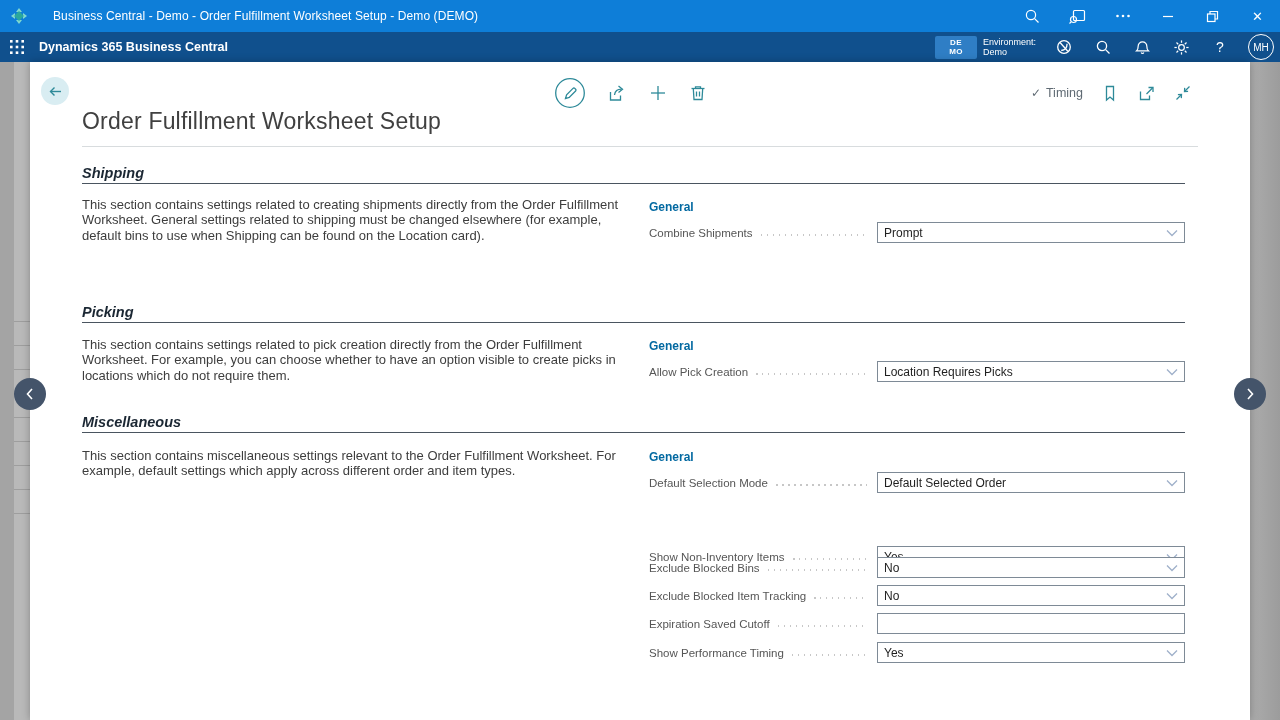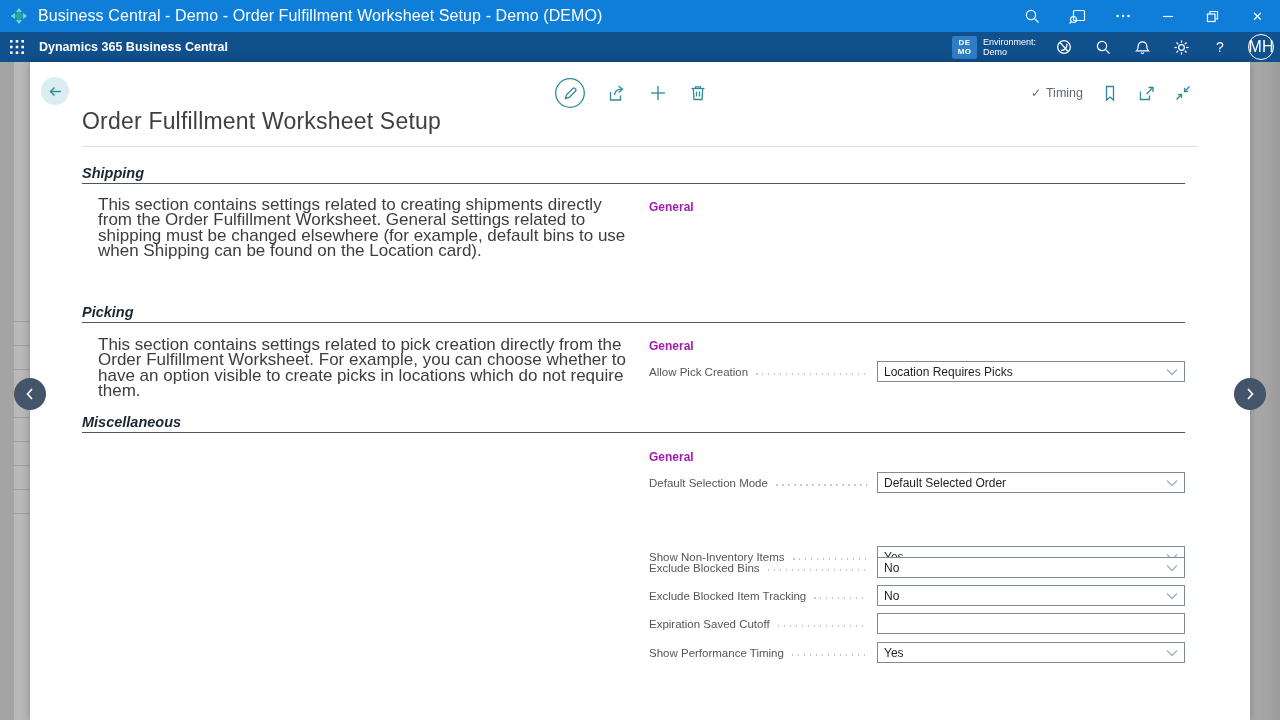--- a/index.html
+++ b/index.html
@@ -3,43 +3,43 @@
 <meta charset="utf-8">
 <style>
   * { margin:0; padding:0; box-sizing:border-box; }
   html,body { width:1280px; height:720px; overflow:hidden;
     font-family:"Liberation Sans","DejaVu Sans",sans-serif; background:#9f9f9f; }
 
   
   .titlebar { position:absolute; left:0; top:0; width:1280px; height:32px;
     background:#0e7ed8; display:flex; align-items:center; color:#fff; }
   .app-logo { width:20px; height:20px; margin-left:9px; }
-  .win-title { font-size:16px; margin-left:9px; letter-spacing:.1px; }
+  .win-title { font-size:12px; margin-left:24px; letter-spacing:.1px; }
   .tb-actions { position:absolute; right:0; top:0; height:32px; display:flex; }
   .tb-btn { width:45px; height:32px; display:flex; align-items:center; justify-content:center;
     background:transparent; border:none; color:#fff; font-size:13px; cursor:default; }
   .tb-btn svg { stroke:#fff; fill:none; stroke-width:1.2; }
 
   
   .navbar { position:absolute; left:0; top:32px; width:1280px; height:30px;
     background:#10508d; display:flex; align-items:center; color:#fff; }
   .waffle { width:34px; height:30px; display:flex; align-items:center; justify-content:center;
     background:transparent; border:none; }
   .brand { font-size:12.5px; font-weight:700; margin-left:5px; color:#fff; }
   .nav-right { position:absolute; right:6px; top:0; height:30px; display:flex; align-items:center; gap:17px; }
   .env { display:flex; align-items:center; gap:6px; }
-  .env-badge { width:25px; height:23px; background:#2f7ec5; border-radius:2px;
+  .env-badge { width:42px; height:23px; background:#2f7ec5; border-radius:2px;
     display:flex; flex-direction:column; align-items:center; justify-content:center;
     font-size:8px; font-weight:700; line-height:9px; letter-spacing:.4px; }
   .env-text { font-size:9px; line-height:10px; }
   .nav-ic { width:22px; height:30px; background:transparent; border:none; display:flex;
     align-items:center; justify-content:center; color:#fff; font-size:14px; }
   .nav-ic svg { stroke:#fff; fill:none; stroke-width:1.3; }
   .avatar { width:26px; height:26px; border:1.5px solid #fff; border-radius:50%;
-    background:transparent; color:#fff; font-size:16px; font-weight:400;
+    background:transparent; color:#fff; font-size:10px; font-weight:400;
     display:flex; align-items:center; justify-content:center; }
 
   
   .workspace { position:absolute; left:0; top:62px; width:1280px; height:658px; }
   .sliver-left  { position:absolute; left:0; top:0; width:30px; height:658px; background:#a4a4a4; }
   .sliver-left .inner { position:absolute; left:14px; top:0; width:16px; height:658px; background:#b9b9b9; }
   .sliver-left .rows { position:absolute; left:14px; top:236px; width:16px; height:216px;
     background:repeating-linear-gradient(to bottom, transparent 0 23px, #9e9e9e 23px 24px); }
   .sliver-right { position:absolute; right:0; top:0; width:31px; height:658px;
     background:linear-gradient(to right,#adadad,#9c9c9c); }
@@ -64,22 +64,22 @@
   .saved .chk { font-size:12px; color:#5f6a73; }
 
   .page-title { position:absolute; left:52px; top:46px; font-size:23px; font-weight:300;
     color:#404040; letter-spacing:.2px; }
   .title-rule { position:absolute; left:52px; top:84px; width:1116px; height:0;
     border-top:1px solid #d8dcde; }
 
   
   .sec-head { position:absolute; left:52px; width:1103px; height:19px;
     font-size:14.5px; font-weight:700; color:#1b2733; border-bottom:1px solid #4a5560;font-style:italic; }
-  .sec-desc { position:absolute; left:52px; width:537px; font-size:17px; line-height:15.3px; color:#3d3d3d;margin-left:16px; }
-  .grp { position:absolute; left:619px; font-size:12px; font-weight:700; color:#a21caf; }
+  .sec-desc { position:absolute; left:52px; width:537px; font-size:13px; line-height:15.3px; color:#3d3d3d; }
+  .grp { position:absolute; left:619px; font-size:12px; font-weight:700; color:#0369a1; }
 
   .field-row { position:absolute; left:619px; width:536px; height:21px; display:flex; align-items:center; }
   .f-label { font-size:11.5px; color:#565656; white-space:nowrap; }
   .leader { flex:1; height:2px; align-self:center; margin:4px 10px 0 8px;
     background:repeating-linear-gradient(to right,#c7c7c7 0 1.5px, transparent 1.5px 6px); }
   .f-input { width:308px; height:21px; flex:none; border:1px solid #7e8a96; background:#fff;
     display:flex; align-items:center; justify-content:space-between; padding:0 6px; }
   .f-value { font-size:12px; color:#1f1f1f; white-space:nowrap; overflow:hidden; }
   .f-input svg { stroke:#9fb0ca; fill:none; stroke-width:1.3; flex:none; }
 
@@ -281,37 +281,48 @@
       </button>
     </div>
 
     <h1 class="page-title">Order Fulfillment Worksheet Setup</h1>
     <div class="title-rule"></div>
 
     <div class="sec-head" style="top:103px">Shipping</div>
     <div class="sec-desc" style="top:135px">This section contains settings related to creating shipments directly from the Order Fulfillment Worksheet. General settings related to shipping must be changed elsewhere (for example, default bins to use when Shipping can be found on the Location card).</div>
     <div class="grp" style="top:138px">General</div>
 
+    <div class="field-row" style="top:160px">
+      <span class="f-label">Combine Shipments</span>
+      <span class="leader"></span>
+      <div class="f-input">
+        <span class="f-value">Prompt</span>
+        <svg width="12" height="8" viewBox="0 0 12 8">
+            <polyline points="1,1.5 6,6.5 11,1.5"></polyline>
+          </svg>
+      </div>
+    </div>
 
     <div class="sec-head" style="top:242px">Picking</div>
     <div class="sec-desc" style="top:275px">This section contains settings related to pick creation directly from the Order Fulfillment Worksheet. For example, you can choose whether to have an option visible to create picks in locations which do not require them.</div>
     <div class="grp" style="top:277px">General</div>
 
     <div class="field-row" style="top:299px">
       <span class="f-label">Allow Pick Creation</span>
       <span class="leader"></span>
       <div class="f-input">
         <span class="f-value">Location Requires Picks</span>
         <svg width="12" height="8" viewBox="0 0 12 8">
             <polyline points="1,1.5 6,6.5 11,1.5"></polyline>
           </svg>
       </div>
     </div>
 
     <div class="sec-head" style="top:352px">Miscellaneous</div>
+    <div class="sec-desc" style="top:386px">This section contains miscellaneous settings relevant to the Order Fulfillment Worksheet. For example, default settings which apply across different order and item types.</div>
     <div class="grp" style="top:388px">General</div>
 
     <div class="field-row" style="top:410px">
       <span class="f-label">Default Selection Mode</span>
       <span class="leader"></span>
       <div class="f-input">
         <span class="f-value">Default Selected Order</span>
         <svg width="12" height="8" viewBox="0 0 12 8">
             <polyline points="1,1.5 6,6.5 11,1.5"></polyline>
           </svg>

